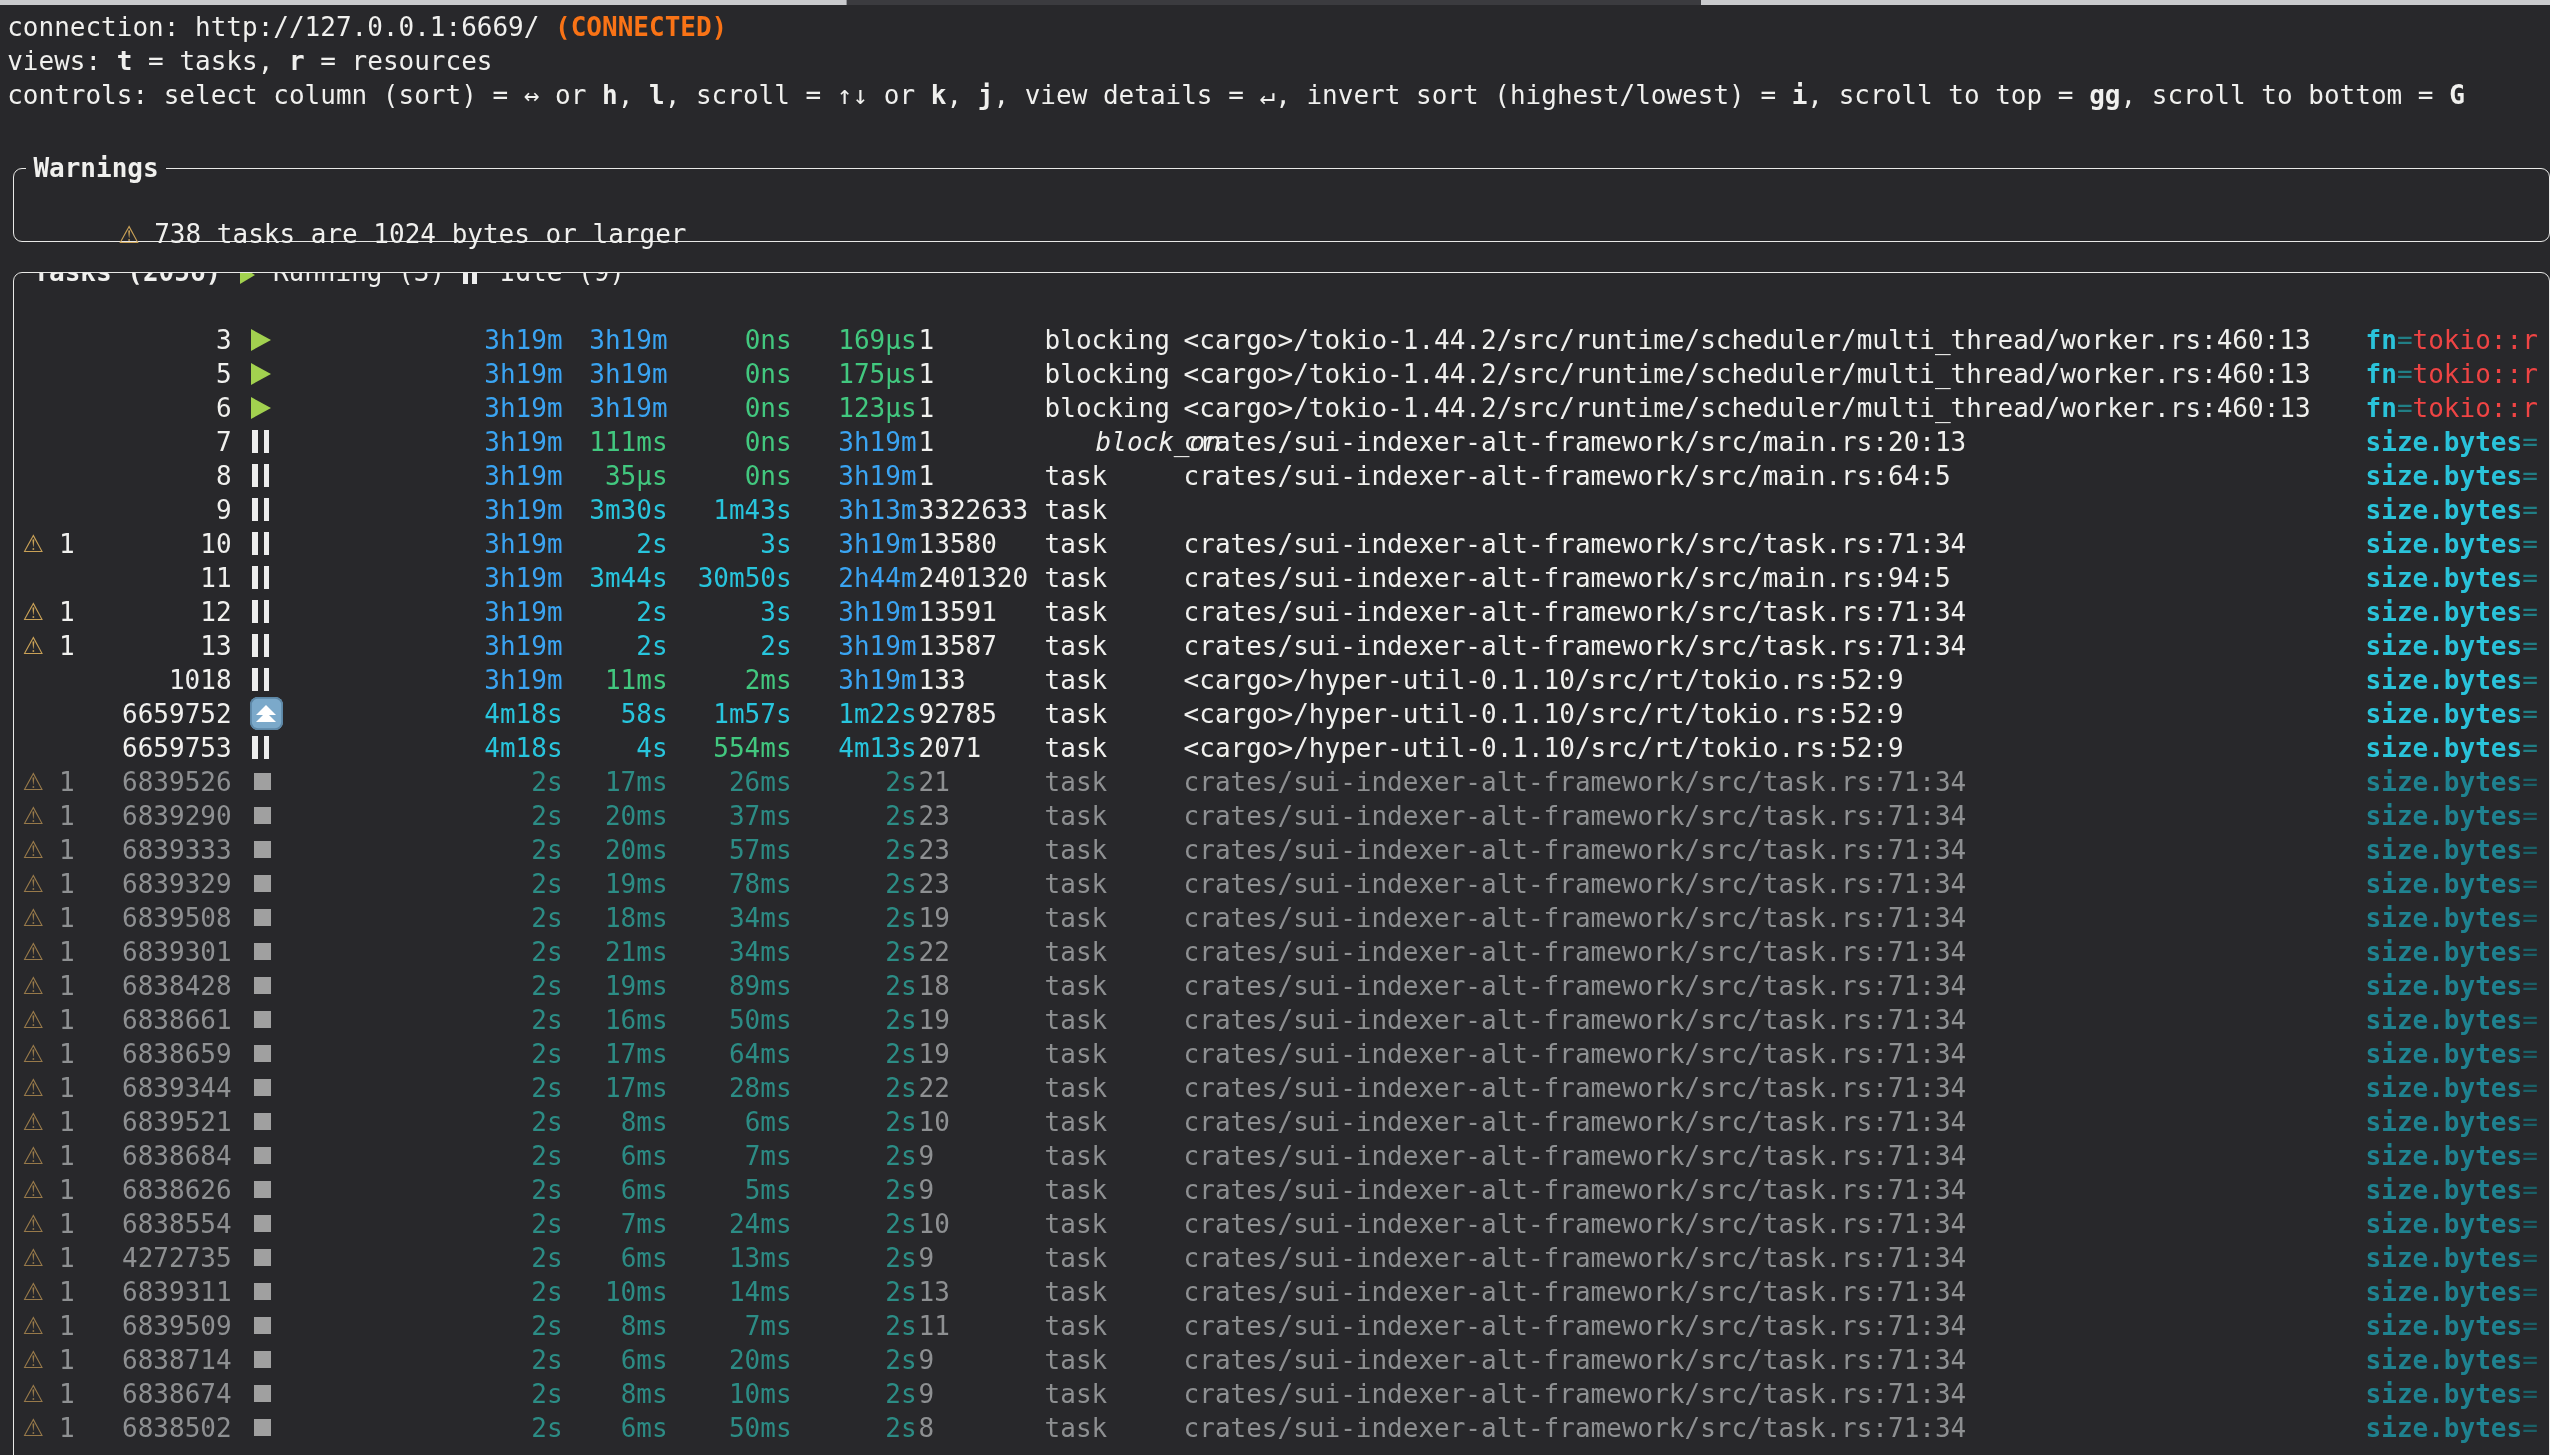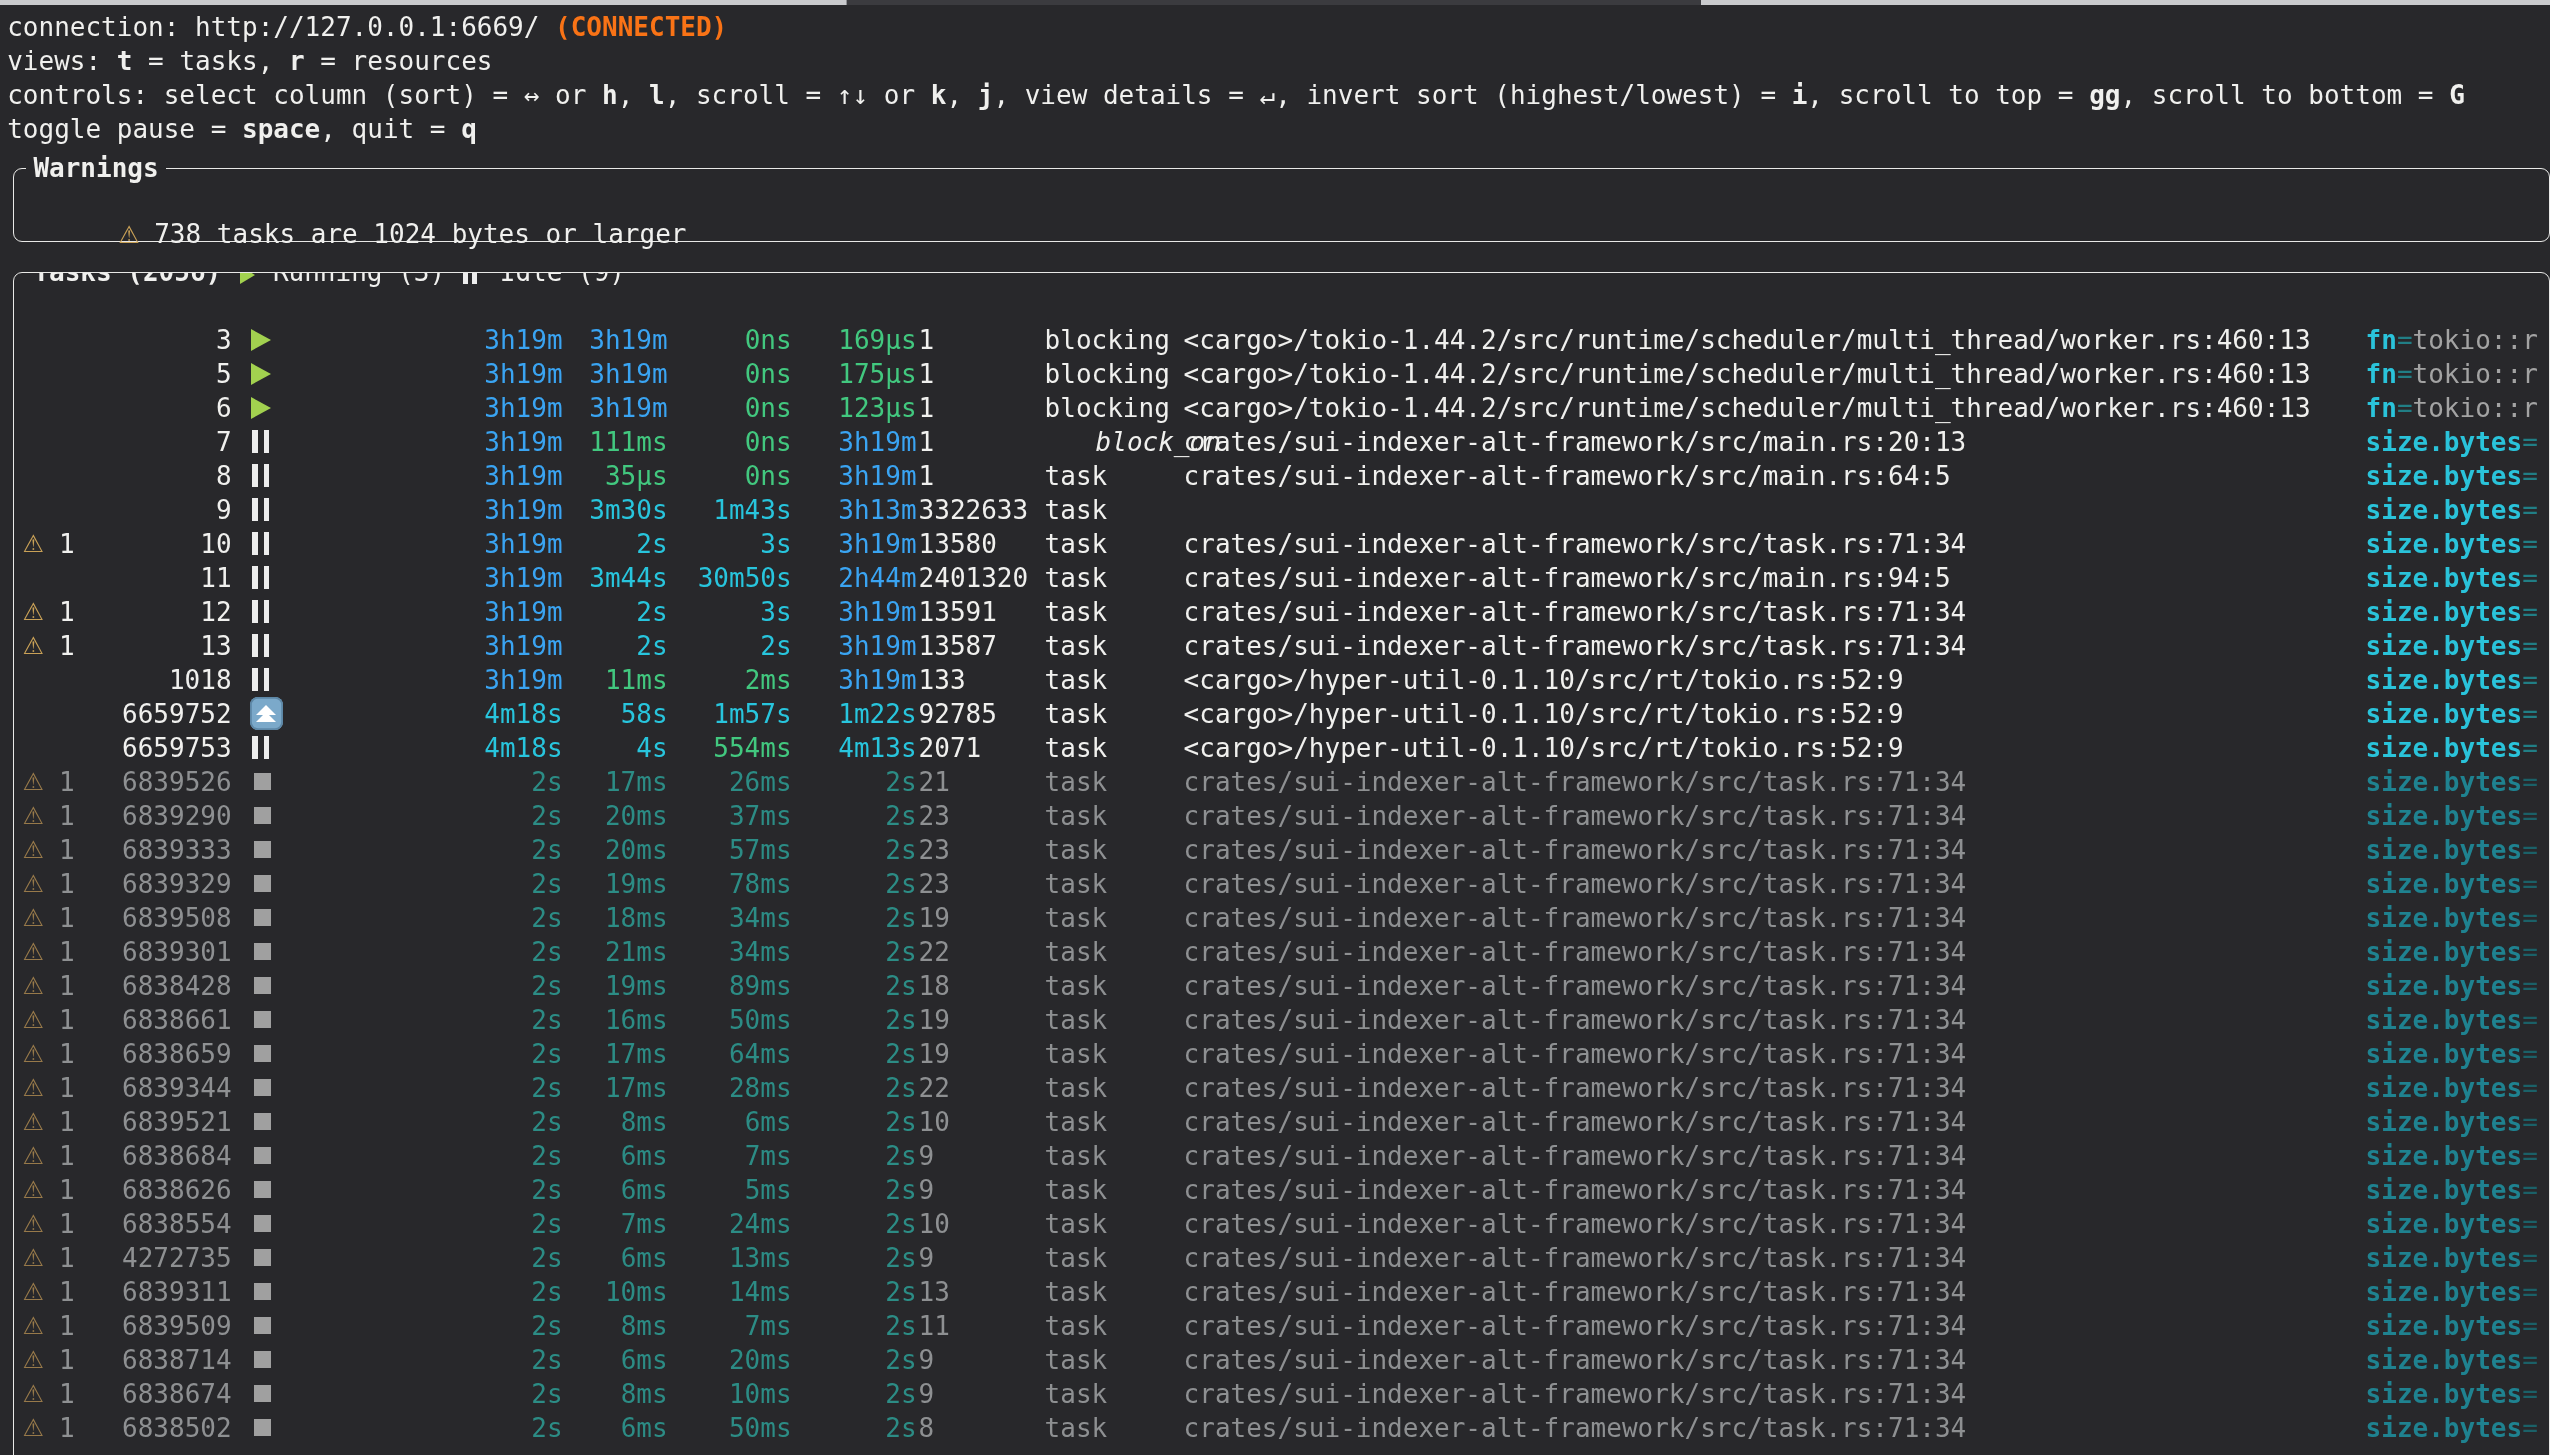--- a/index.html
+++ b/index.html
@@ -32,21 +32,21 @@
   .col-h.sorted{color:#83d7e6}
   .sort-arrow{font-size:19px;color:#a5dde9;margin-left:2.7px;vertical-align:2.7px;font-weight:normal}
   .tbody{position:absolute;top:50px;left:0;right:0}
   .trow{position:relative;height:34px;line-height:34px}
   .cell{position:absolute;top:0;height:100%;white-space:pre}
   .ra{text-align:right}
   .du-b{color:#3aa4f2}.du-c{color:#28c5dd}.du-g{color:#42c87f}
   .dim{color:#8e9092}
   .dim .du-b,.dim .du-c,.dim .du-g{color:#2c8c85}
   .dim .warn-ic{color:#97794a}
-  .fk{color:#2ac3da;font-weight:bold}.eq{color:#217e85}.fv{color:#a3a3a3}
+  .fk{color:#2ac3da;font-weight:bold}.eq{color:#217e85}.fv{color:#ef4444}
   .dim .fk{color:#1f8290}.dim .eq{color:#1b6168}
   .cell.state{display:flex;align-items:center}
   .st-tri{width:0;height:0;border-left:20.6px solid #a2d14f;border-top:11.7px solid transparent;border-bottom:11.7px solid transparent;margin-left:1.8px}
   .st-bars{display:inline-flex;margin-left:2.7px}
   .st-bars span{width:5.4px;height:22.4px;background:#ededed;margin-right:6.3px}
   .st-sched{width:33px;height:33px;background:#7ba9ca;border-radius:8px;box-shadow:inset 0 0 0 1.8px #5d87a6;display:inline-flex;flex-direction:column;align-items:center;justify-content:center}
   .st-sched span{width:0;height:0;border-left:10px solid transparent;border-right:10px solid transparent;border-bottom:10.8px solid #ffffff;margin:-1.8px 0}
   .st-done{width:17px;height:17px;background:#a0a0a0;display:inline-block;margin-left:4.5px}
   .t-ic{display:inline-flex;align-items:center;margin:0 2.7px;vertical-align:-2.7px}
   .t-ic .t-tri{width:0;height:0;border-left:15.3px solid #a2d14f;border-top:9px solid transparent;border-bottom:9px solid transparent}
@@ -60,21 +60,20 @@
   <span class="ts-b"></span>
   <span class="ts-c"></span>
 </div>
 
 <main class="terminal">
 
   <div class="info-lines" id="info-lines">
       <div class="info-line"><span>connection: http://127.0.0.1:6669/ </span><span class="lime">(CONNECTED)</span></div>
       <div class="info-line"><span>views: </span><span class="b ">t</span><span> = tasks, </span><span class="b ">r</span><span> = resources</span></div>
       <div class="info-line"><span>controls: select column (sort) = ↔ or </span><span class="b ">h</span><span>, </span><span class="b ">l</span><span>, scroll = ↑↓ or </span><span class="b ">k</span><span>, </span><span class="b ">j</span><span>, view details = ↵, invert sort (highest/lowest) = </span><span class="b ">i</span><span>, scroll to top = </span><span class="b ">gg</span><span>, scroll to bottom = </span><span class="b ">G</span></div>
-      <div class="info-line"><span>toggle pause = </span><span class="b ">space</span><span>, quit = </span><span class="b ">q</span></div>
     </div>
 
   <section class="panel warnings">
     <span class="panel-title">Warnings</span>
     <div class="warning-line">
       <span class="warn-ic">⚠</span><span>738 tasks are 1024 bytes or larger</span>
     </div>
   </section>
 
   <section class="panel tasks">

